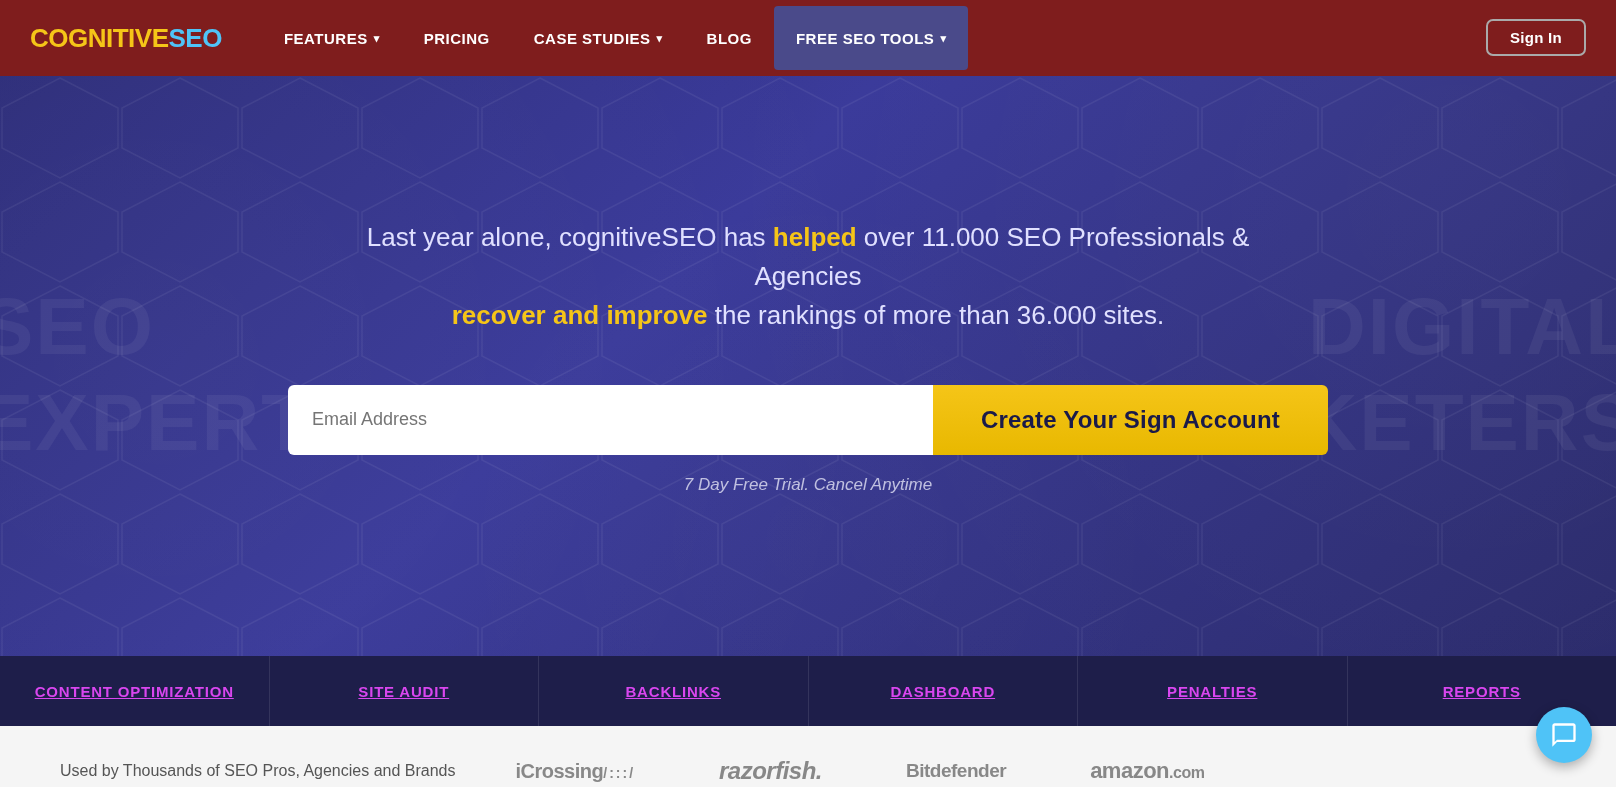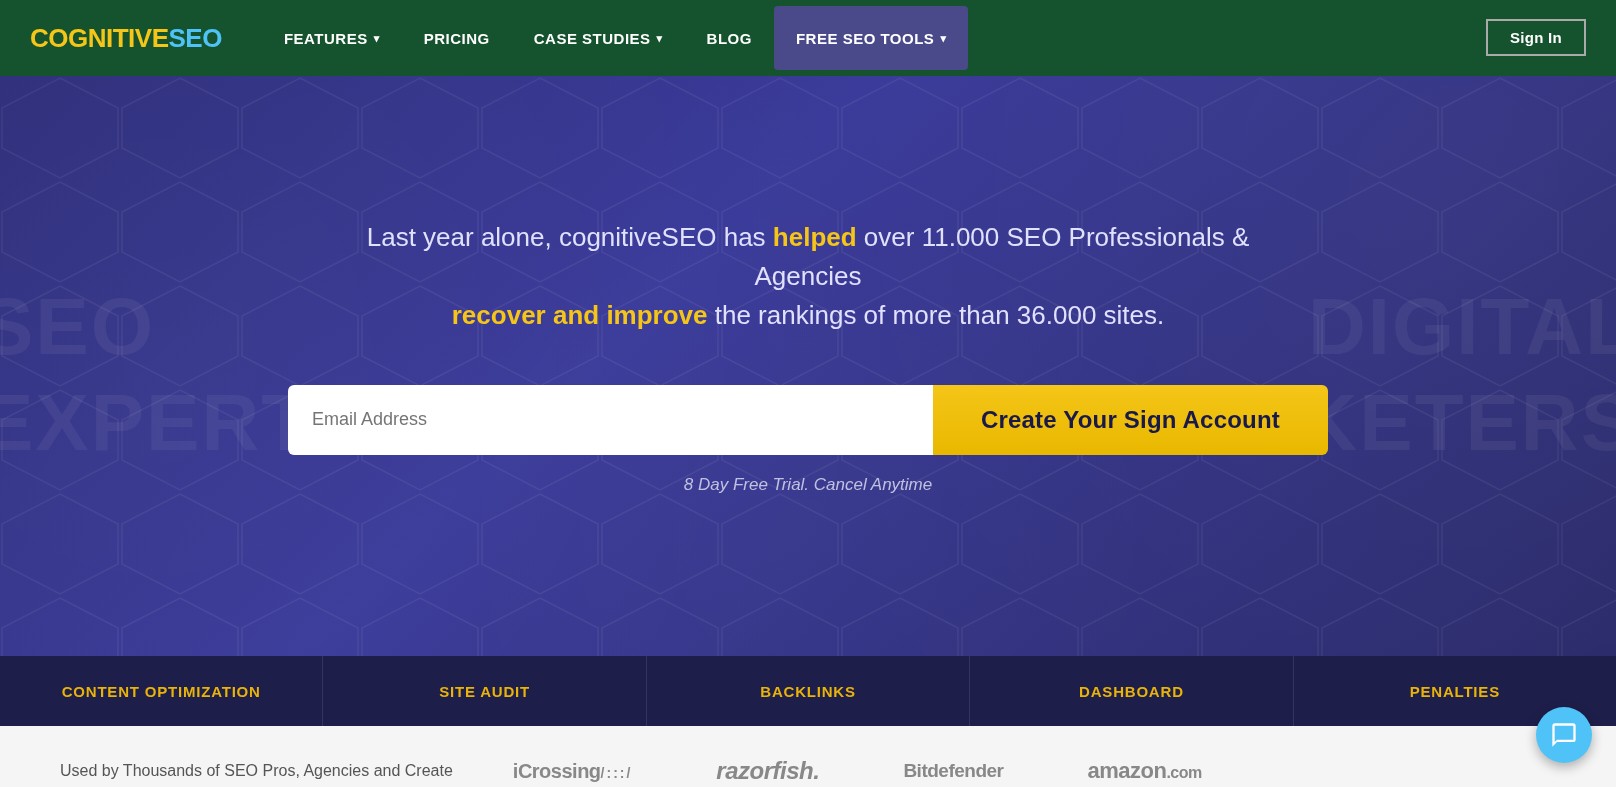--- a/index.html
+++ b/index.html
@@ -1,20 +1,20 @@
 <!DOCTYPE html>
 <html><head>
   <meta charset="utf-8">
   <style>
     * { margin: 0; padding: 0; box-sizing: border-box; }
     body { font-family: 'Arial', sans-serif; overflow-x: hidden; width: 1616px; }
 
     
     .navbar {
-      background-color: #14532d;
+      background-color: #7f1d1d;
       display: flex;
       align-items: center;
       padding: 0 30px;
       height: 76px;
       position: relative;
       z-index: 10;
     }
     .logo {
       display: flex;
       align-items: center;
@@ -56,21 +56,21 @@
     .nav-free-tools a {
       background-color: #4a4a8a;
       border-radius: 4px;
     }
     .nav-signin {
       margin-left: auto;
     }
     .nav-signin a {
       background: transparent;
       border: 2px solid #aaa;
-      border-radius: 0;
+      border-radius: 7px;
       color: #fff;
       font-size: 15px;
       font-weight: 600;
       padding: 8px 22px;
       text-decoration: none;
       letter-spacing: 0.3px;
     }
 
     
     .hero {
@@ -197,29 +197,30 @@
       background-color: #1e1e4a;
       display: flex;
       align-items: stretch;
       height: 70px;
     }
     .feature-tab {
       flex: 1;
       display: flex;
       align-items: center;
       justify-content: center;
-      color: #eab308;
+      color: #d946ef;
       font-size: 15px;
       font-weight: 700;
       letter-spacing: 0.8px;
       text-transform: uppercase;
       cursor: pointer;
       border-right: 1px solid rgba(255,255,255,0.1);
       padding: 0 20px;
       transition: background 0.2s;
+      text-decoration: underline;
     }
     .feature-tab:last-child { border-right: none; }
 
     
     .trust-bar {
       background-color: #f5f5f5;
       display: flex;
       align-items: center;
       padding: 0 60px;
       height: 90px;
@@ -334,43 +335,46 @@
   <p class="hero-subtitle">
     <span>Last year alone, cognitiveSEO has </span><span class="highlight-yellow">helped</span><span> over 11.000 SEO Professionals &amp; Agencies</span><br>
     <span class="highlight-yellow-light">recover and improve</span><span> the rankings of more than 36.000 sites.</span>
   </p>
 
   <div class="hero-form">
     <input class="hero-email-input" type="email" placeholder="Email Address" style="">
     <button class="hero-cta-btn">Create Your Sign Account</button>
   </div>
 
-  <p class="hero-trial-text">8 Day Free Trial. Cancel Anytime</p>
+  <p class="hero-trial-text">7 Day Free Trial. Cancel Anytime</p>
 </section>
 
 <div class="feature-tabs">
   <div class="feature-tab">
     <span>CONTENT OPTIMIZATION</span>
   </div>
   <div class="feature-tab">
     <span>SITE AUDIT</span>
   </div>
   <div class="feature-tab">
     <span>BACKLINKS</span>
   </div>
   <div class="feature-tab">
     <span>DASHBOARD</span>
   </div>
   <div class="feature-tab">
     <span>PENALTIES</span>
   </div>
+  <div class="feature-tab">
+    <span>REPORTS</span>
+  </div>
 </div>
 
 <div class="trust-bar">
-  <span class="trust-text">Used by Thousands of SEO Pros, Agencies and Create</span>
+  <span class="trust-text">Used by Thousands of SEO Pros, Agencies and Brands</span>
   <div class="trust-logos">
     <span class="trust-logo icrossing">iCrossing<span style="font-size:14px; letter-spacing:2px;">/:::/</span></span>
     <span class="trust-logo razorfish">razorfish.</span>
     <span class="trust-logo bitdefender">Bitdefender</span>
     <span class="trust-logo amazon">amazon<span style="font-size:16px;">.com</span></span>
   </div>
 </div>
 
 <div class="chat-btn">
   <svg viewBox="0 0 24 24" xmlns="http://www.w3.org/2000/svg">

